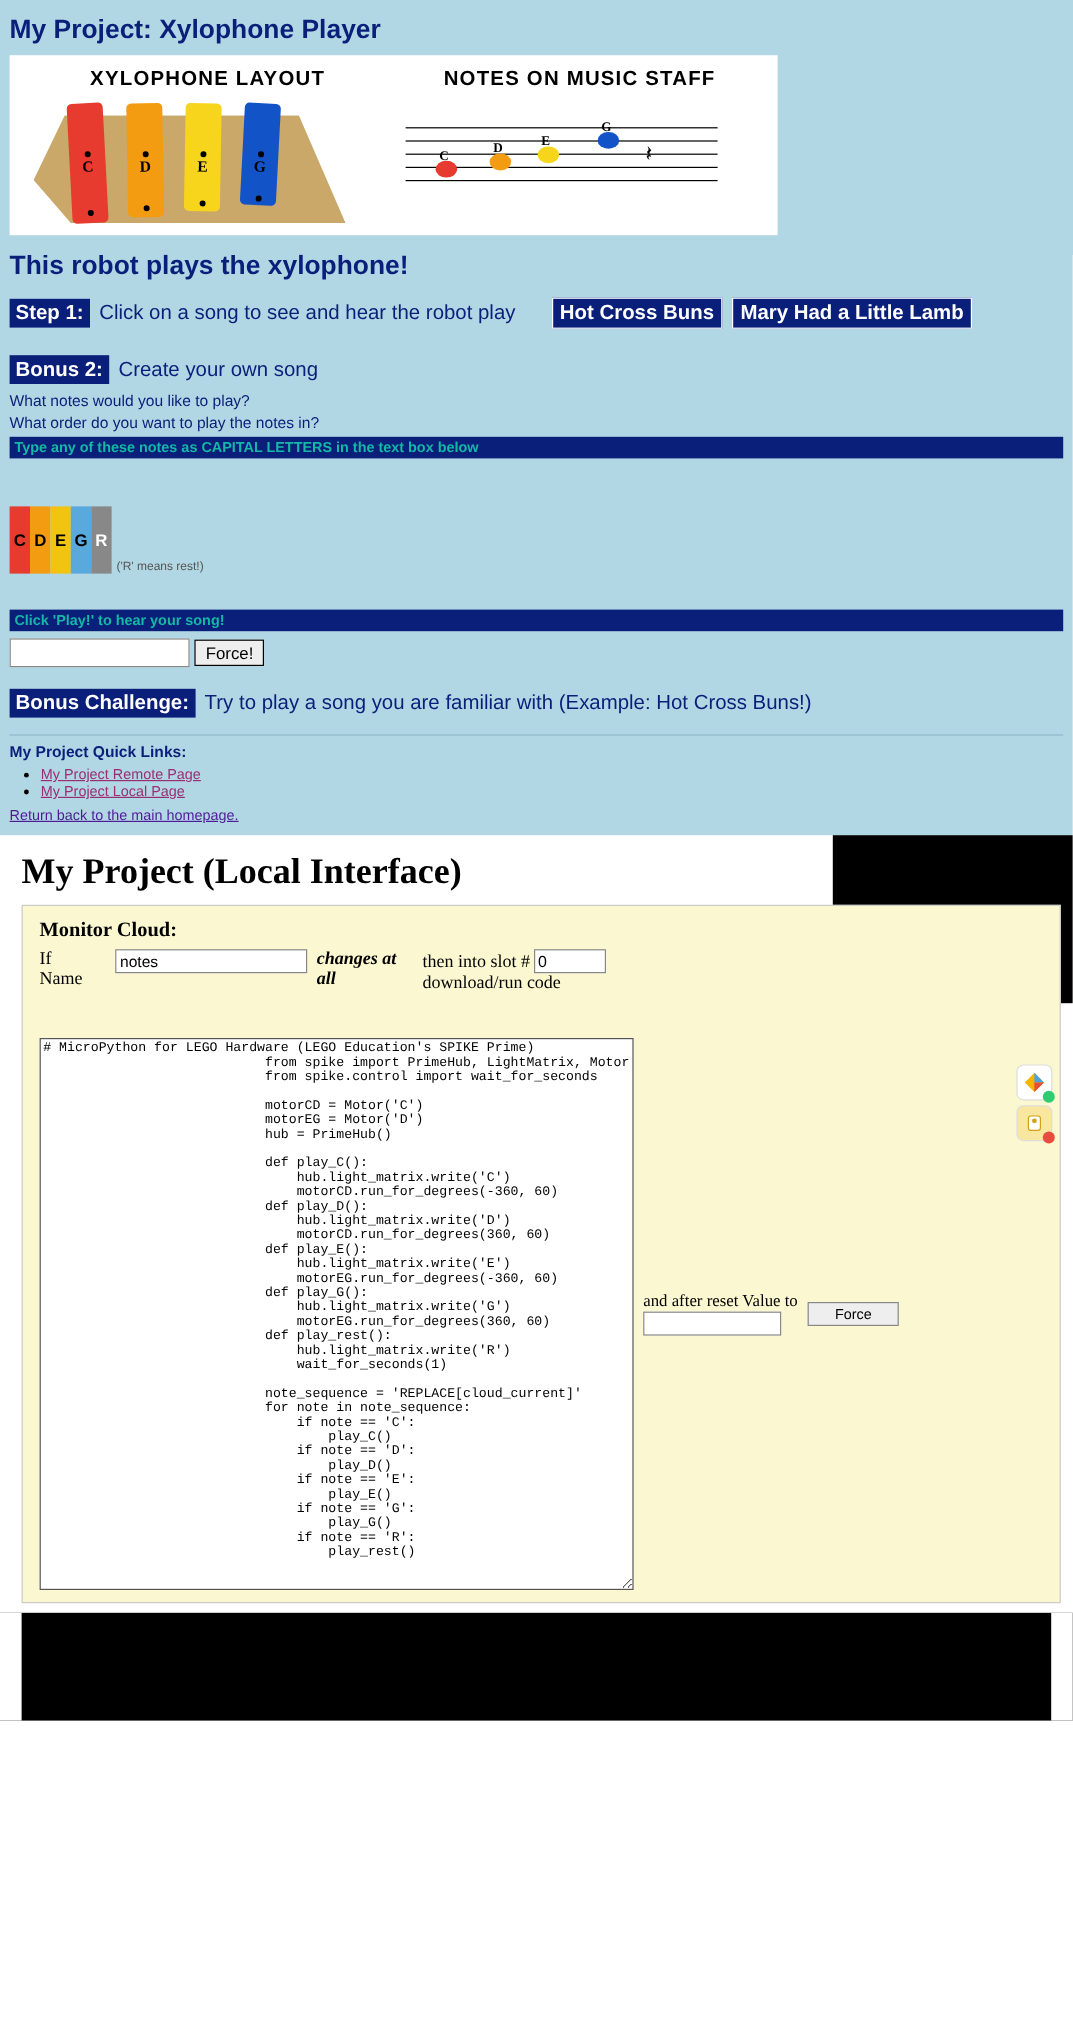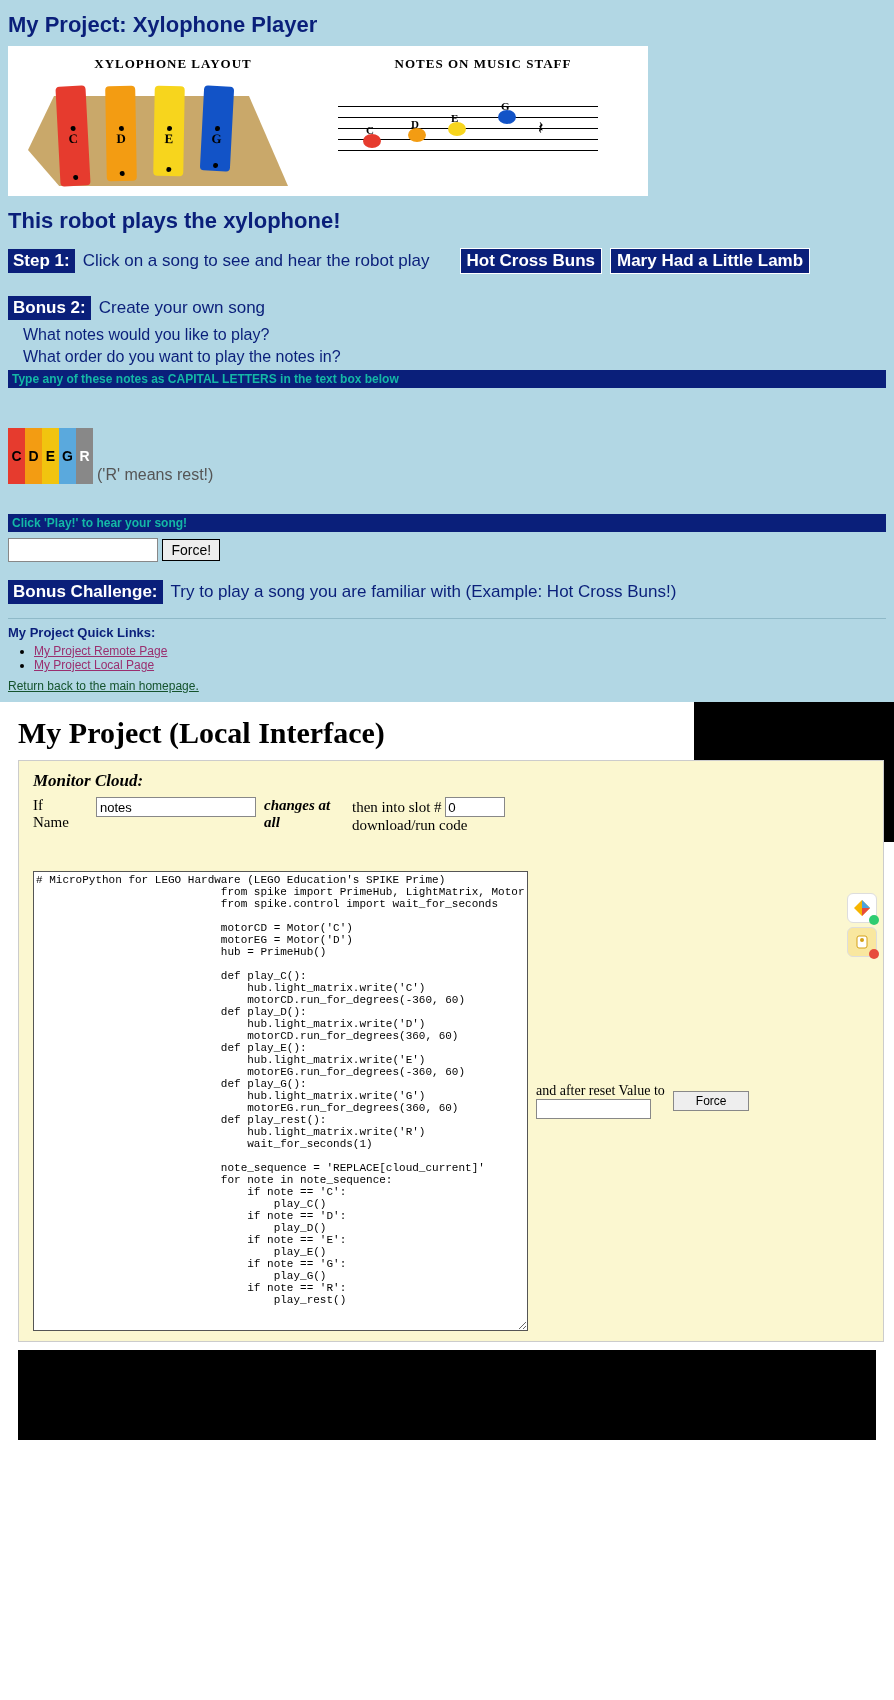--- a/index.html
+++ b/index.html
@@ -25,22 +25,22 @@
     height: 150px;
     display: flex;
     gap: 20px;
     padding: 10px 20px;
   }
   .illus-half {
     flex: 1;
     position: relative;
   }
   .illus-title {
-    font-family: Liberation Serif, serif;
-    font-size: 13px;
+    font-family: Liberation Sans, sans-serif;
+    font-size: 17px;
     font-weight: bold;
     letter-spacing: 1px;
     text-align: center;
   }
   .xylo-base {
     position: absolute;
     top: 40px; left: 0;
     width: 260px; height: 90px;
     background: #c9a86a;
     clip-path: polygon(15% 0, 85% 0, 100% 100%, 12% 100%, 0 60%, 10% 0);
@@ -64,50 +64,50 @@
   h2.subtitle { color:#0a1f7a; font-size:22px; margin:12px 0 14px 0;}
   .step-row { margin: 6px 0; display:flex; align-items:center; flex-wrap:wrap; gap:8px;}
   .step-badge {
     background: #0a1f7a; color:#fff; padding:2px 5px; font-weight:bold; font-size:17px;
   }
   .step-text { color:#0a1f7a; font-size:17px; }
   .song-btn {
     background:#0a1f7a; color:#fff; border:1px solid #fff; padding:2px 6px;
     font-size:17px; font-weight:bold; cursor:pointer;
   }
-  .q { color:#0a1f7a; font-size:16px; margin:4px 15px;}
+  .q { color:#0a1f7a; font-size:13px; margin:4px 0;}
   .band {
     background:#0a1f7a; color:#14b8a6; font-size:12px; font-weight:bold;
     padding:2px 4px; margin:4px 0 0 0;
   }
   .note-keys { display:flex; align-items:flex-end; margin:40px 0 4px 0;}
   .key { width:17px; height:56px; display:flex; align-items:center; justify-content:center; font-weight:bold; font-size:14px;}
   .key.c{background:#e63b2e;color:#000;} .key.d{background:#f39c12;color:#000;}
   .key.e{background:#f1c40f;color:#000;} .key.g{background:#5aa9dd;color:#000;}
   .key.r{background:#888;color:#fff;}
-  .rest-hint{font-size:16px;color:#555;margin-left:4px;}
+  .rest-hint{font-size:10px;color:#555;margin-left:4px;}
   .play-row { margin:6px 0 12px 0;}
   .song-input { width:150px; height:24px; border:1px solid #888;}
   .play-btn { border:1px solid #000; background:#eee; padding:2px 8px; cursor:pointer; font-size:14px;}
   hr.sep { border:0; border-top:1px solid #8fb9c8; margin:14px 0 6px 0;}
   .ql-title { color:#0a1f7a; font-size:13px; font-weight:bold;}
   ul.ql { margin:4px 0 4px 26px; padding:0;}
   ul.ql li { font-size:12px;}
   a.link { color:#9a2f6f; font-size:12px; text-decoration:underline;}
-  a.homelink { color:#14532d; font-size:12px; text-decoration:underline;}
+  a.homelink { color:#4c1d95; font-size:12px; text-decoration:underline;}
 
   
   .local-wrap { padding: 4px 10px 0 18px; position:relative;}
   h1.local-title { font-family:"Times New Roman",serif; font-size:30px; margin:10px 0;}
   .black-box { position:absolute; top:0; right:0; width:200px; height:140px; background:#000;}
   .monitor {
     background:#fbf7d0; border:1px solid #ccc; padding:10px 14px;
     font-family:"Times New Roman",serif; font-size:15px; position:relative;
   }
-  .mon-title { font-style:italic; font-weight:bold; font-size:17px;}
+  .mon-title { font-weight:bold; font-size:17px;}
   .mon-row { display:flex; gap:8px; align-items:flex-start; margin-top:6px; flex-wrap:wrap;}
   .mon-row label { width:55px;}
   .mon-input { width:160px; height:20px; border:1px solid #888; font-family:Arial; font-size:13px; padding:1px 3px;}
   .mon-slot { width:60px; height:20px; border:1px solid #888;}
   .italic-b { font-style:italic; font-weight:bold;}
   .icon-col { position:absolute; right:6px; top:132px; display:flex; flex-direction:column; gap:4px;}
   .app-icon { width:30px;height:30px;border-radius:6px;background:#fff;border:1px solid #ddd;position:relative;display:flex;align-items:center;justify-content:center;}
   .dot-badge{position:absolute;bottom:-3px;right:-3px;width:10px;height:10px;border-radius:50%;}
   .code-area {
     width:495px; height:460px; font-family:"Courier New",monospace; font-size:11px;

